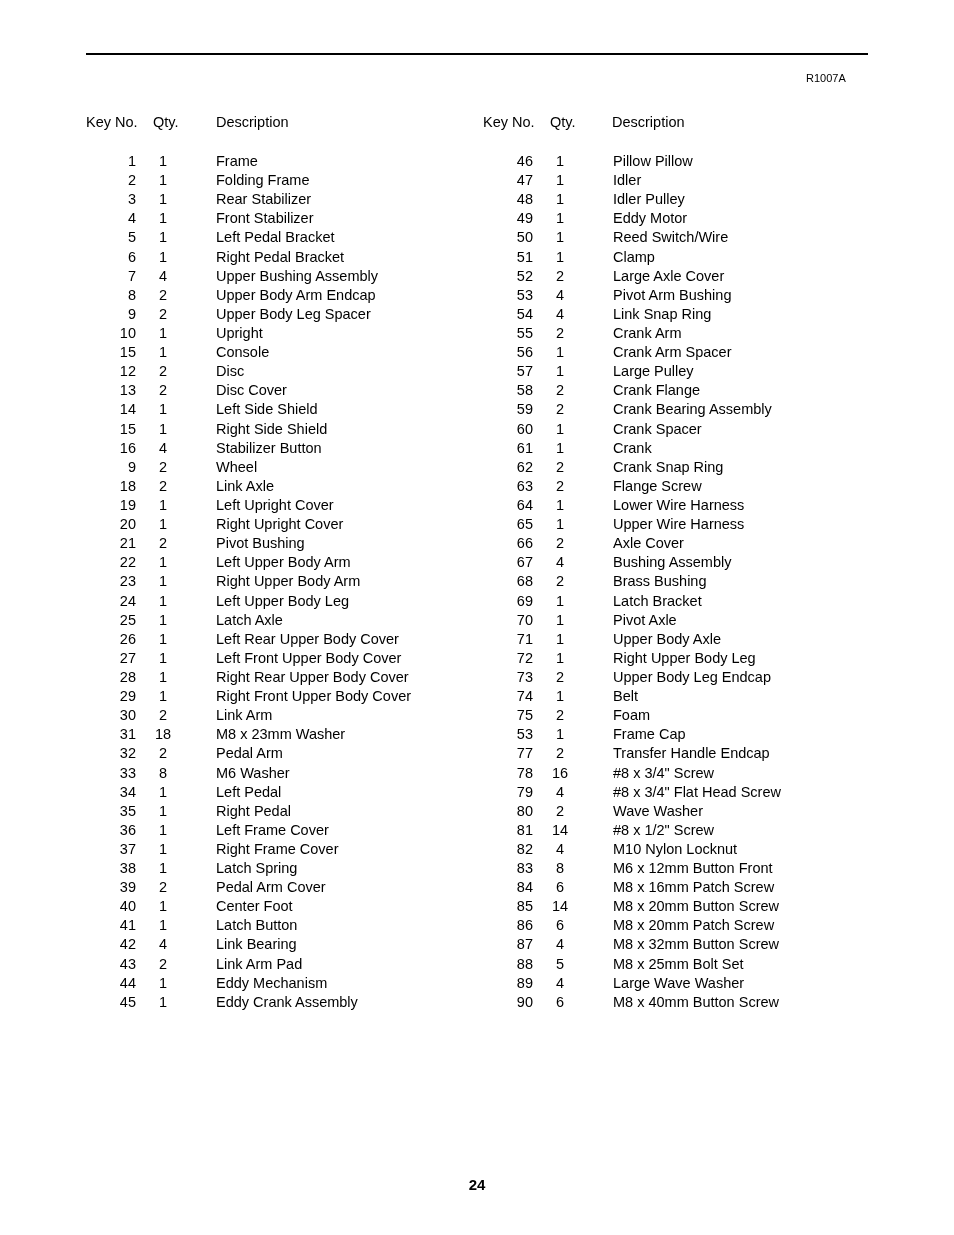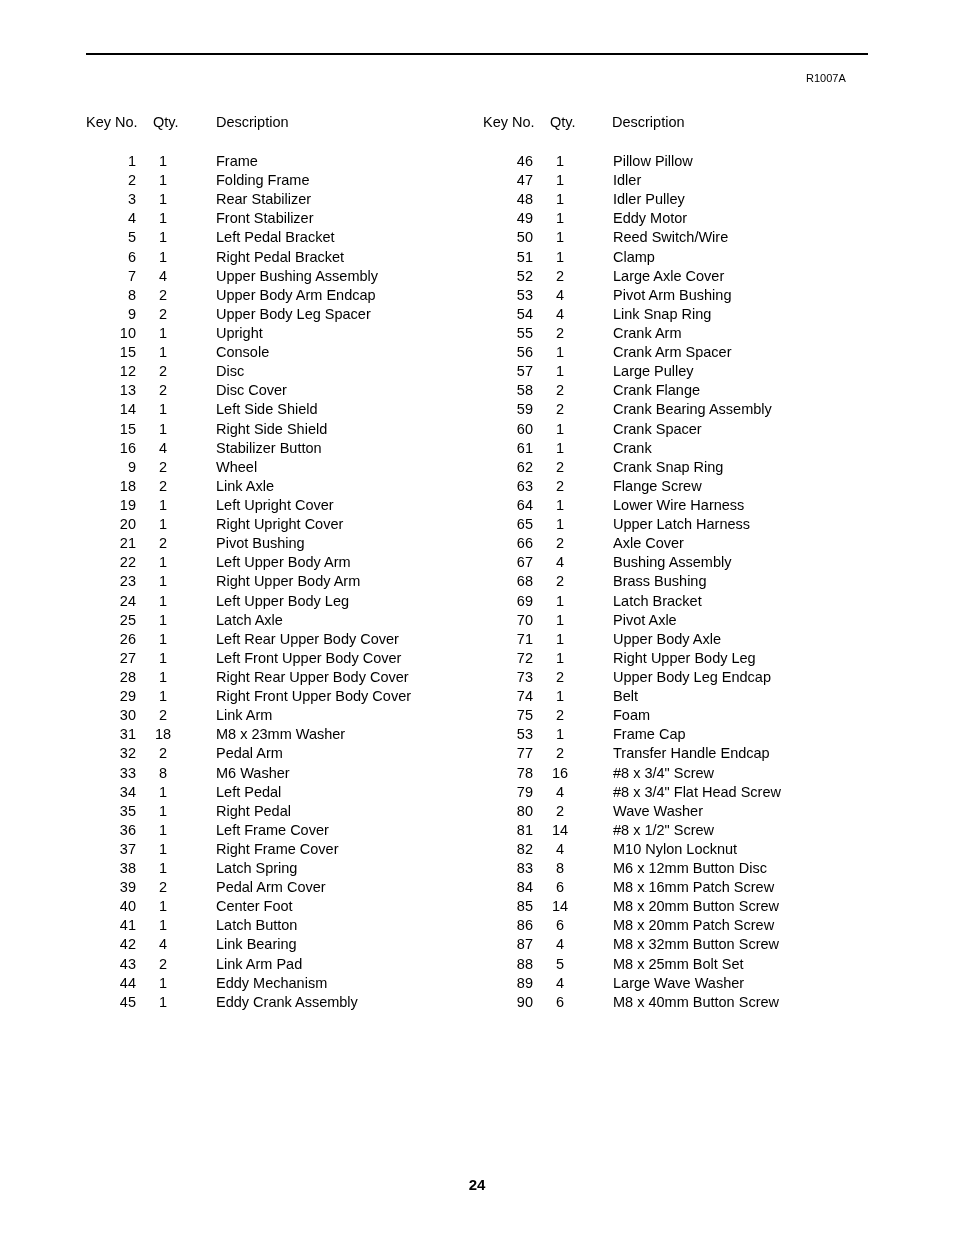--- a/index.html
+++ b/index.html
@@ -450,21 +450,21 @@
         <span class="cell-desc">Flange Screw</span>
       </div>
       <div class="row">
         <span class="cell-key">64</span>
         <span class="cell-qty">1</span>
         <span class="cell-desc">Lower Wire Harness</span>
       </div>
       <div class="row">
         <span class="cell-key">65</span>
         <span class="cell-qty">1</span>
-        <span class="cell-desc">Upper Latch Harness</span>
+        <span class="cell-desc">Upper Wire Harness</span>
       </div>
       <div class="row">
         <span class="cell-key">66</span>
         <span class="cell-qty">2</span>
         <span class="cell-desc">Axle Cover</span>
       </div>
       <div class="row">
         <span class="cell-key">67</span>
         <span class="cell-qty">4</span>
         <span class="cell-desc">Bushing Assembly</span>
@@ -540,21 +540,21 @@
         <span class="cell-desc">#8 x 1/2" Screw</span>
       </div>
       <div class="row">
         <span class="cell-key">82</span>
         <span class="cell-qty">4</span>
         <span class="cell-desc">M10 Nylon Locknut</span>
       </div>
       <div class="row">
         <span class="cell-key">83</span>
         <span class="cell-qty">8</span>
-        <span class="cell-desc">M6 x 12mm Button Disc</span>
+        <span class="cell-desc">M6 x 12mm Button Front</span>
       </div>
       <div class="row">
         <span class="cell-key">84</span>
         <span class="cell-qty">6</span>
         <span class="cell-desc">M8 x 16mm Patch Screw</span>
       </div>
       <div class="row">
         <span class="cell-key">85</span>
         <span class="cell-qty">14</span>
         <span class="cell-desc">M8 x 20mm Button Screw</span>

